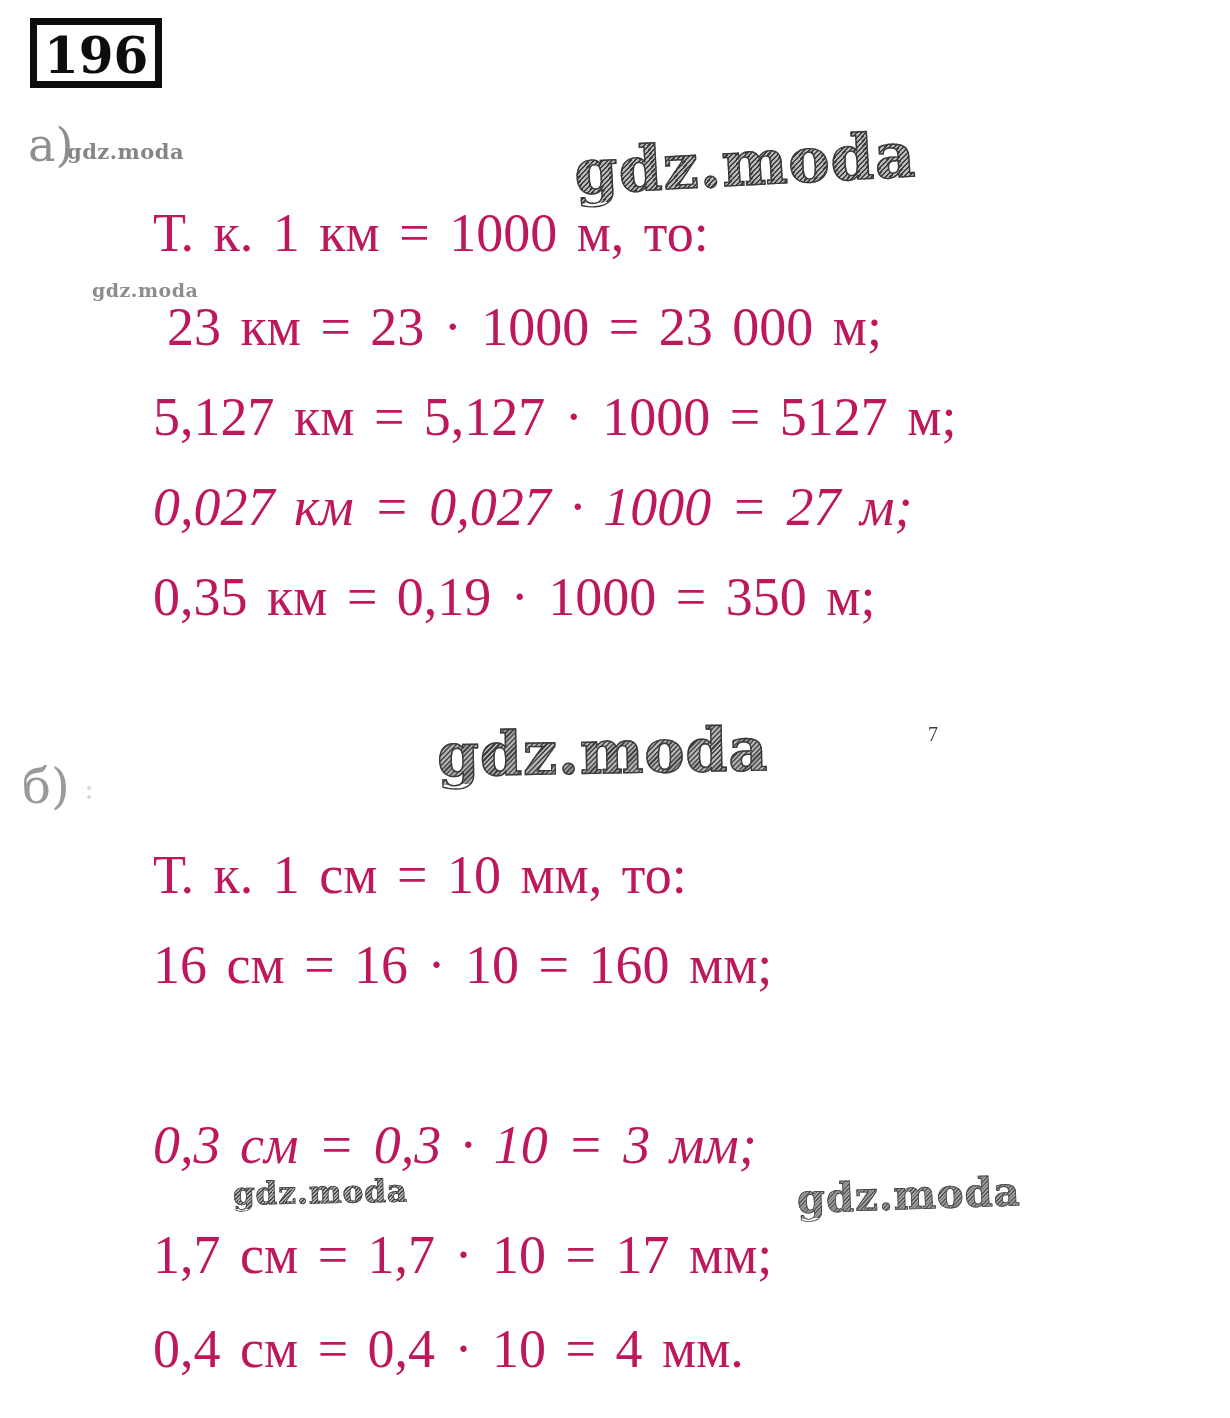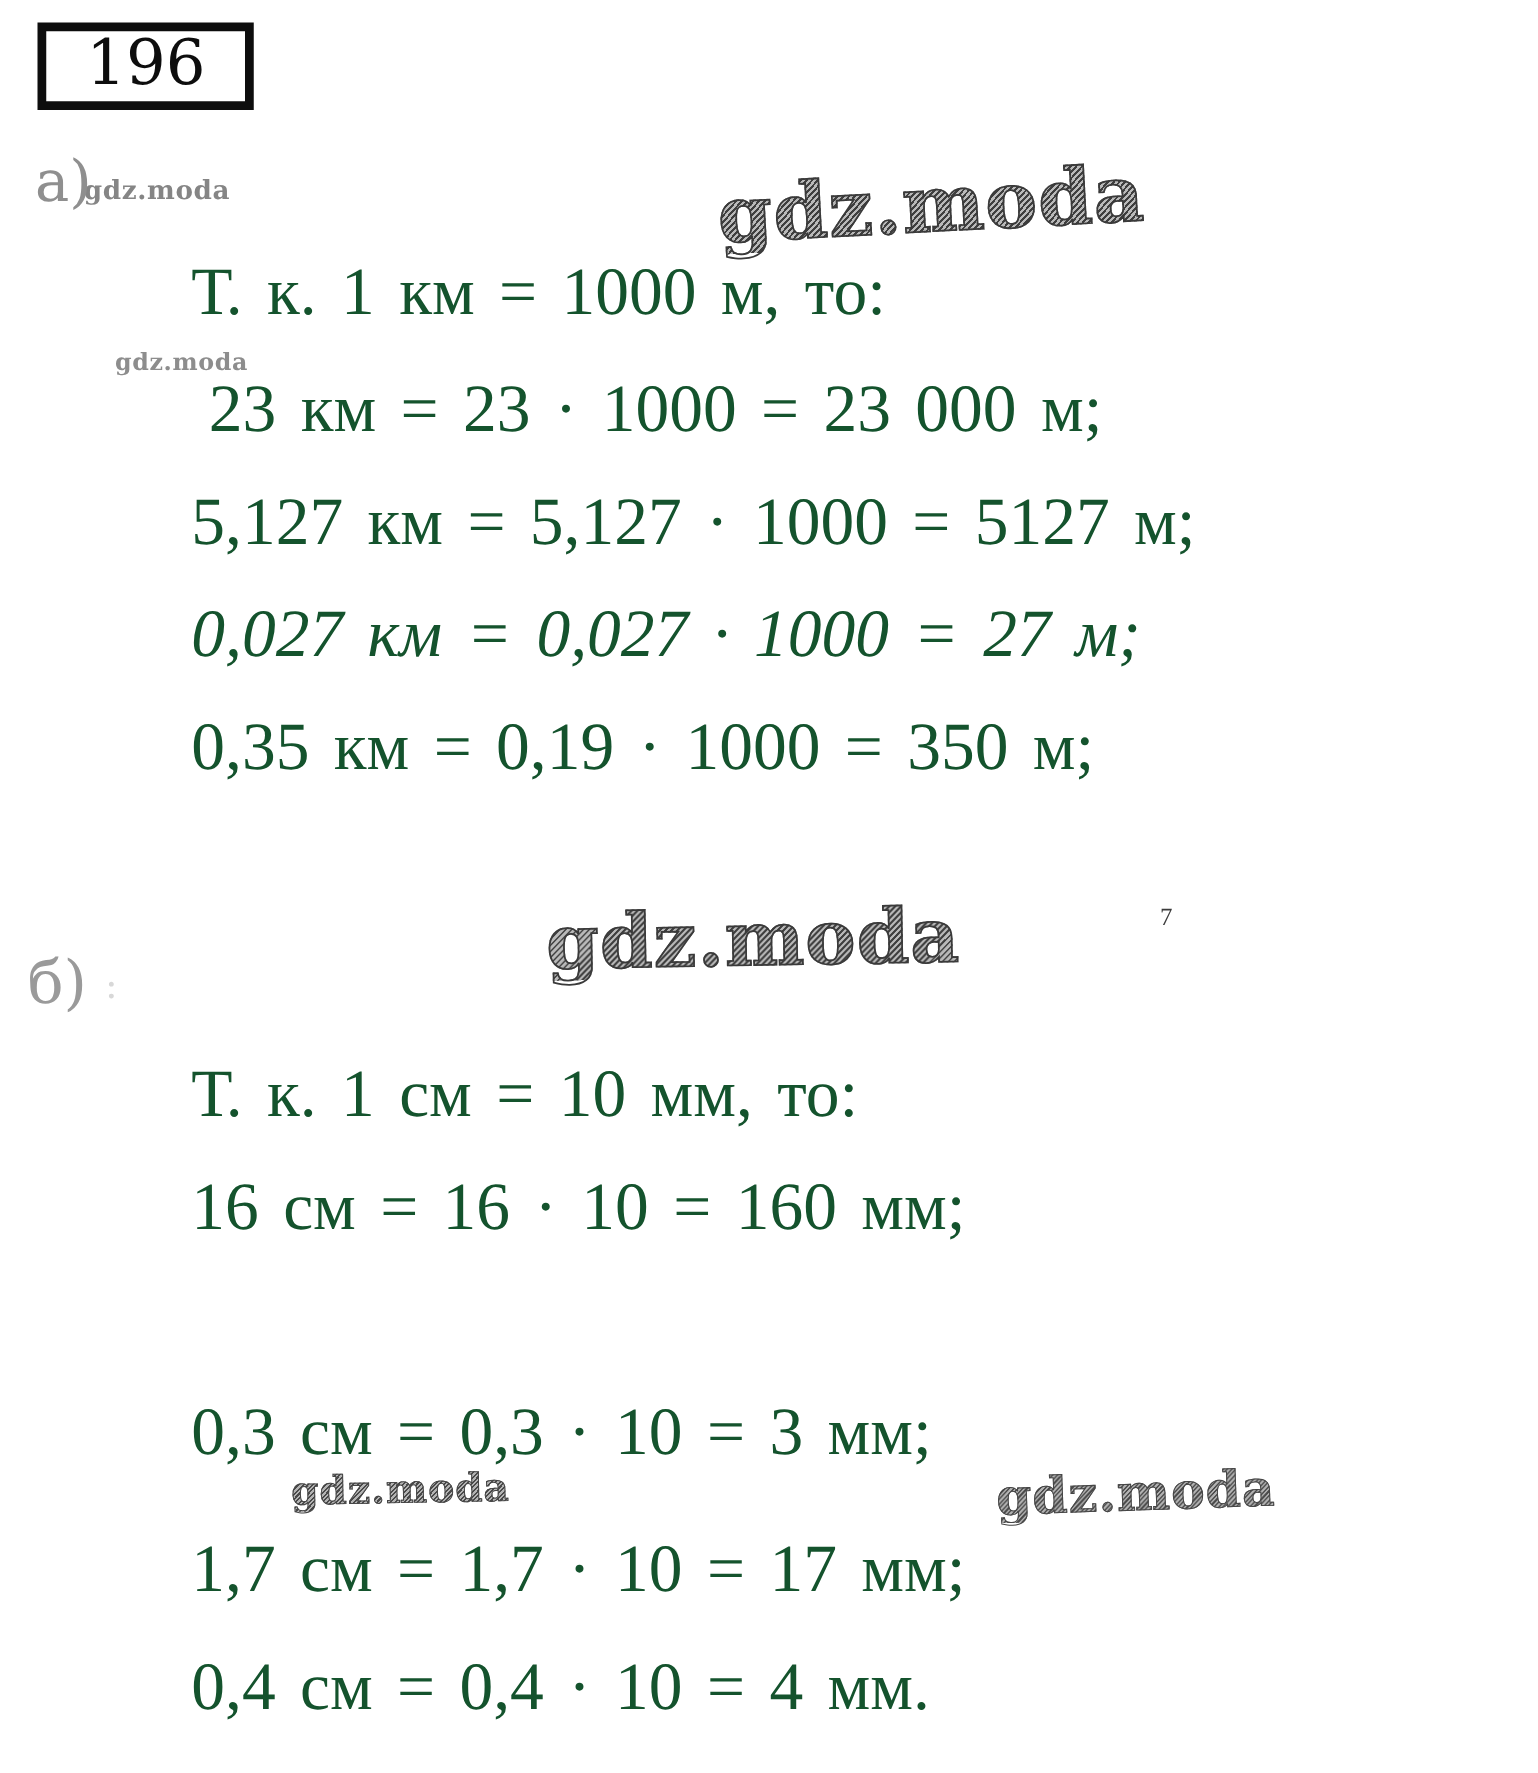--- a/index.html
+++ b/index.html
@@ -10,25 +10,25 @@
     background: #ffffff;
     overflow: hidden;
     font-family: "Liberation Serif", serif;
   }
 
   
   .problem-box {
     position: absolute;
     left: 30px; top: 18px;
     border: 7px solid #0d0d0d;
-    padding: 0 32px;
+    padding: 0 7px;
     height: 56px;
-    display: flex; align-items: flex-start; justify-content: center;
+    display: flex; align-items: flex-end; justify-content: center;
     font-family: "DejaVu Serif", serif;
-    font-weight: 400;
+    font-weight: 700;
     font-size: 50px;
     color: #0d0d0d;
     line-height: 1;
   }
 
   
   .part-label {
     position: absolute;
     font-family: "DejaVu Serif", serif;
     color: #8f8f8f;
@@ -38,35 +38,35 @@
   .label-a { left: 28px; top: 122px; font-size: 46px; }
   .label-b { left: 22px; top: 762px; font-size: 48px; color: #9a9a9a; }
   .label-b-colon { left: 84px; top: 774px; font-size: 30px; color: #d8d8d8; }
 
   
   .math-line {
     position: absolute;
     left: 153px;
     font-family: "Liberation Serif", serif;
     font-size: 54px;
-    color: #14532d;
+    color: #be185d;
     line-height: 1;
     white-space: nowrap;
     word-spacing: 6px;
   }
   .pa-intro { top: 206px; }
   .pa-l0 { top: 300px; margin-left: 14px; }
   .pa-l1 { top: 390px; }
   .pa-l2 { top: 480px; font-style: italic; }
   .pa-l3 { top: 570px; }
   .pa-l4 { top: 662px; }
   .pb-intro { top: 848px; }
   .pb-l0 { top: 938px; }
   .pb-l1 { top: 1028px; }
-  .pb-l2 { top: 1118px; }
+  .pb-l2 { top: 1118px; font-style: italic; }
   .pb-l3 { top: 1228px; }
   .pb-l4 { top: 1322px; }
 
   
   .faded {
     color: #4a4a4a;
   }
   @supports ((-webkit-background-clip: text) or (background-clip: text)) {
     .faded {
       background: linear-gradient(90deg,

